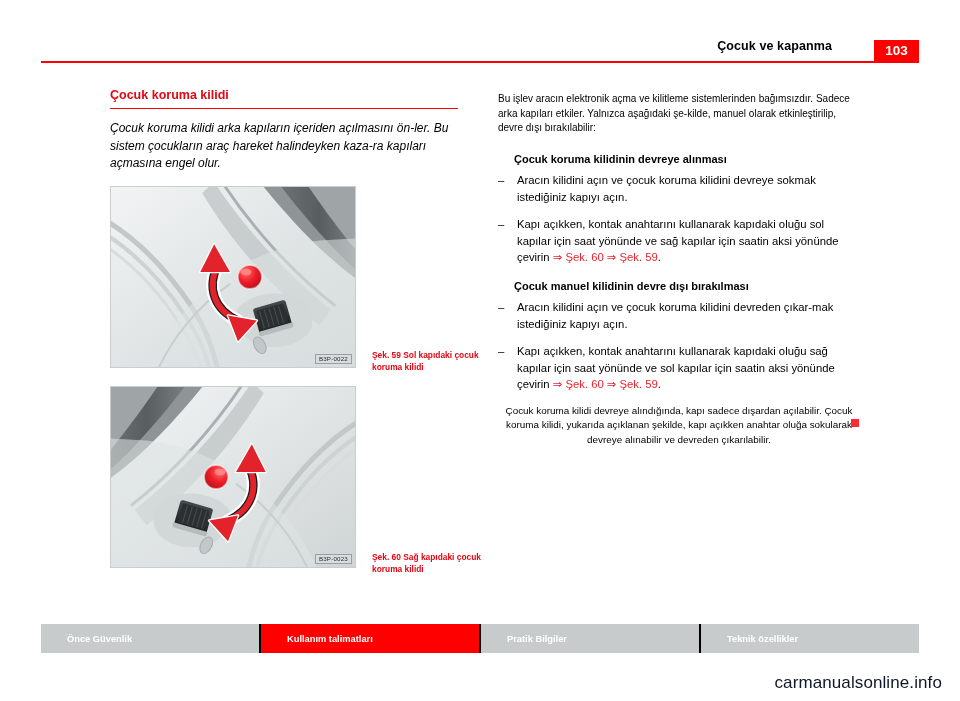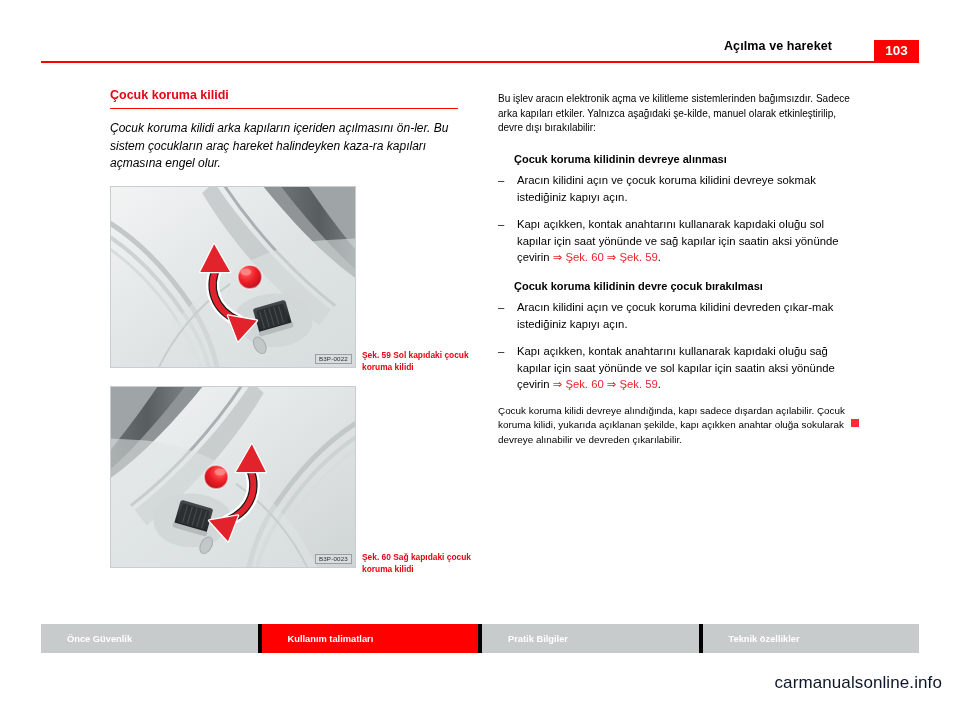--- a/index.html
+++ b/index.html
@@ -103,20 +103,21 @@
   }
   .body-para {
     font-size: 10px;
     line-height: 1.46;
     margin: 0 0 9px 0;
   }
   .small-para {
     font-size: 9.9px;
     line-height: 1.47;
     margin: 0;
+    text-align: center;
   }
 
   
   .dash-item {
     position: relative;
     font-size: 11.3px;
     line-height: 1.46;
     padding-left: 19px;
     margin-bottom: 11px;
   }
@@ -164,21 +165,21 @@
     color: #2b2f31;
     font-family: "Liberation Sans", sans-serif;
     font-size: 6.2px;
     letter-spacing: 0.2px;
     padding: 1px 3px 0 3px;
     line-height: 1.1;
   }
 
   .fig-caption {
     position: absolute;
-    left: 362px;
+    left: 372px;
     width: 120px;
     color: #e30613;
     font-size: 8.4px;
     font-weight: bold;
     line-height: 1.38;
   }
   #caption-1 { top: 350px; }
   #caption-2 { top: 552px; }
 
   
@@ -193,40 +194,40 @@
   .footer-tab {
     flex: 1 1 0;
     background: #c8cbcc;
     color: #ffffff;
     font-size: 9.3px;
     font-weight: bold;
     display: flex;
     align-items: center;
     padding-left: 26px;
     box-sizing: border-box;
-    border-right: 4px solid #000000;
+    border-right: 2px solid #000000;
   }
   .footer-tab:last-child { border-right: none; }
   .footer-tab.active { background: #ff0000; }
 
   
   .watermark {
     position: absolute;
     right: 18px;
     bottom: 8px;
     color: #0f172a;
     font-size: 17px;
     letter-spacing: 0.1px;
   }
 </style>
 </head>
 <body>
 
 <div class="header">
-  <div class="header-title">Açılma ve hareket</div>
+  <div class="header-title">Çocuk ve kapanma</div>
   <div class="page-number-box">103</div>
   <div class="header-rule"></div>
 </div>
 
 <div class="col-left">
   <div class="sec-heading">Çocuk koruma kilidi</div>
   <div class="sec-heading-rule"></div>
   <p class="intro-para">Çocuk koruma kilidi arka kapıların içeriden açılmasını ön-ler. Bu sistem çocukların araç hareket halindeyken kaza-ra kapıları açmasına engel olur.</p>
 </div>
 
@@ -395,21 +396,21 @@
   <div class="dash-item">
     <span class="dash">–</span>
     <span>Aracın kilidini açın ve çocuk koruma kilidini devreye sokmak istediğiniz kapıyı açın.</span>
   </div>
 
   <div class="dash-item">
     <span class="dash">–</span>
     <span>Kapı açıkken, kontak anahtarını kullanarak kapıdaki oluğu sol kapılar için saat yönünde ve sağ kapılar için saatin aksi yönünde çevirin </span><span class="ref">⇒ Şek. 60</span><span> </span><span class="ref">⇒ Şek. 59</span><span>.</span>
   </div>
 
-  <div class="sub-heading">Çocuk koruma kilidinin devre çocuk bırakılması</div>
+  <div class="sub-heading">Çocuk manuel kilidinin devre dışı bırakılması</div>
 
   <div class="dash-item">
     <span class="dash">–</span>
     <span>Aracın kilidini açın ve çocuk koruma kilidini devreden çıkar-mak istediğiniz kapıyı açın.</span>
   </div>
 
   <div class="dash-item">
     <span class="dash">–</span>
     <span>Kapı açıkken, kontak anahtarını kullanarak kapıdaki oluğu sağ kapılar için saat yönünde ve sol kapılar için saatin aksi yönünde çevirin </span><span class="ref">⇒ Şek. 60</span><span> </span><span class="ref">⇒ Şek. 59</span><span>.</span>
   </div>

